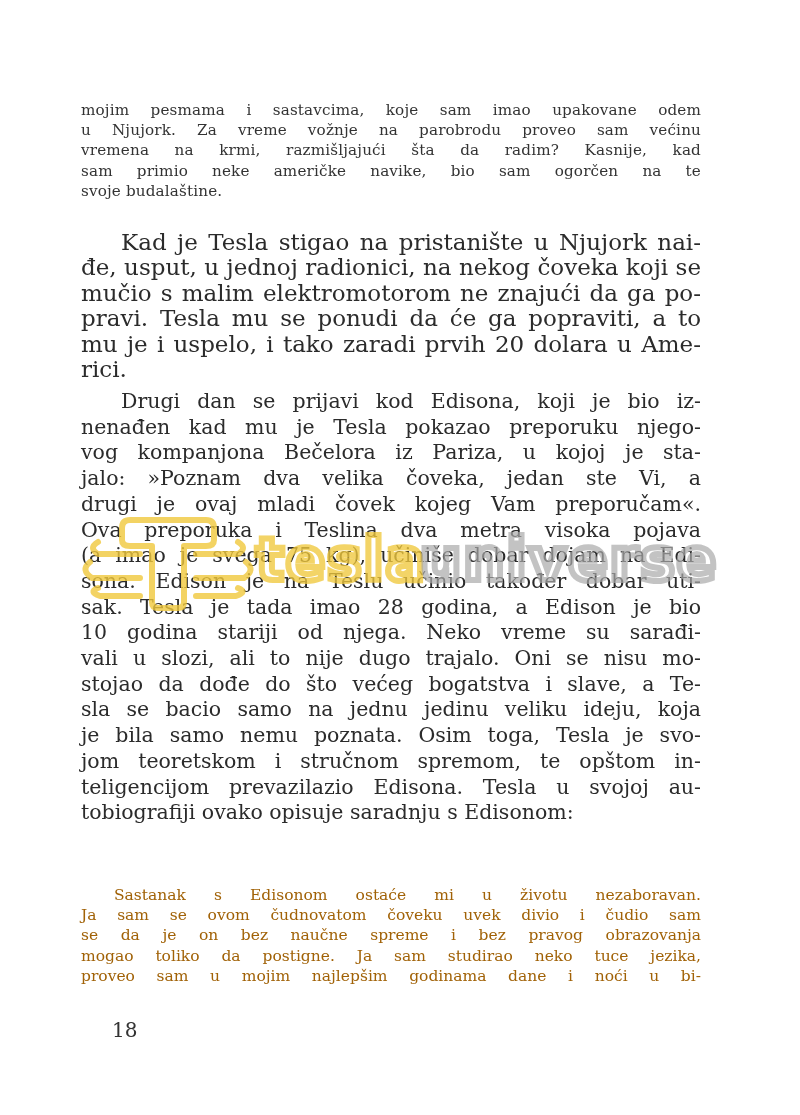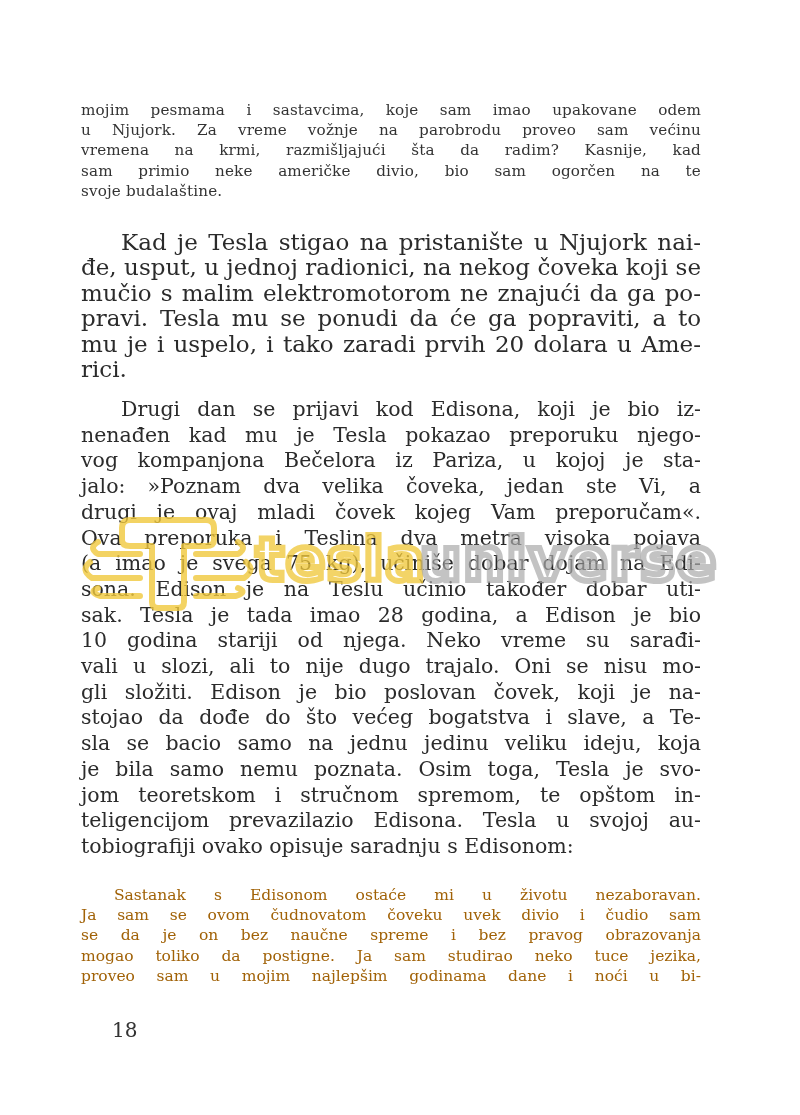--- a/index.html
+++ b/index.html
@@ -14,21 +14,21 @@
   }
   .small-block .ln { display:block; text-align:justify; text-align-last:justify; white-space:nowrap; }
   .small-block .ln.last { text-align-last:left; }
   .main-block {
     position:absolute; left:121px; top:230px; width:580px;
     font-size:23px; line-height:25.4px; color:#2b2b2b;
   }
   .main-block .ln { display:block; text-align:justify; text-align-last:justify; white-space:nowrap; margin-left:-40px; width:620px; }
   .main-block .ln.first { margin-left:0; width:580px; }
   .main-block .ln.last { text-align-last:left; }
-  .para2 { position:absolute; left:121px; top:397px; width:580px; font-size:20.5px; line-height:25.7px; color:#2b2b2b; }
+  .para2 { position:absolute; left:121px; top:389px; width:580px; font-size:20.5px; line-height:25.7px; color:#2b2b2b; }
   .para2 .ln { display:block; text-align:justify; text-align-last:justify; white-space:nowrap; margin-left:-40px; width:620px; }
   .para2 .ln.first { margin-left:0; width:580px; }
   .para2 .ln.last { text-align-last:left; }
   .quote {
     position:absolute; left:81px; top:885px; width:620px;
     font-size:15.5px; line-height:20.2px; color:#a16207;
   }
   .quote .ln { display:block; text-align:justify; text-align-last:justify; white-space:nowrap; }
   .quote .ln.first { padding-left:33px; }
   .page-num { position:absolute; left:87px; top:1018px; font-size:20px; color:#333;margin-left:25px; }
@@ -43,21 +43,21 @@
 </style>
 </head>
 <body>
 
 <div class="page">
 
   <div class="small-block">
     <span class="ln">mojim pesmama i sastavcima, koje sam imao upakovane odem</span>
     <span class="ln">u Njujork. Za vreme vožnje na parobrodu proveo sam većinu</span>
     <span class="ln">vremena na krmi, razmišljajući šta da radim? Kasnije, kad</span>
-    <span class="ln">sam primio neke američke divio, bio sam ogorčen na te</span>
+    <span class="ln">sam primio neke američke navike, bio sam ogorčen na te</span>
     <span class="ln last">svoje budalaštine.</span>
   </div>
 
   <div class="main-block">
     <span class="ln first">Kad je Tesla stigao na pristanište u Njujork nai-</span>
     <span class="ln">đe, usput, u jednoj radionici, na nekog čoveka koji se</span>
     <span class="ln">mučio s malim elektromotorom ne znajući da ga po-</span>
     <span class="ln">pravi. Tesla mu se ponudi da će ga popraviti, a to</span>
     <span class="ln">mu je i uspelo, i tako zaradi prvih 20 dolara u Ame-</span>
     <span class="ln last">rici.</span>
@@ -68,21 +68,20 @@
     <span class="ln">nenađen kad mu je Tesla pokazao preporuku njego-</span>
     <span class="ln">vog kompanjona Bečelora iz Pariza, u kojoj je sta-</span>
     <span class="ln">jalo: »Poznam dva velika čoveka, jedan ste Vi, a</span>
     <span class="ln">drugi je ovaj mladi čovek kojeg Vam preporučam«.</span>
     <span class="ln">Ova preporuka i Teslina dva metra visoka pojava</span>
     <span class="ln">(a imao je svega 75 kg), učiniše dobar dojam na Edi-</span>
     <span class="ln">sona. Edison je na Teslu učinio također dobar uti-</span>
     <span class="ln">sak. Tesla je tada imao 28 godina, a Edison je bio</span>
     <span class="ln">10 godina stariji od njega. Neko vreme su sarađi-</span>
     <span class="ln">vali u slozi, ali to nije dugo trajalo. Oni se nisu mo-</span>
-    <span class="ln">gli složiti. Edison je bio poslovan čovek, koji je na-</span>
     <span class="ln">stojao da dođe do što većeg bogatstva i slave, a Te-</span>
     <span class="ln">sla se bacio samo na jednu jedinu veliku ideju, koja</span>
     <span class="ln">je bila samo nemu poznata. Osim toga, Tesla je svo-</span>
     <span class="ln">jom teoretskom i stručnom spremom, te opštom in-</span>
     <span class="ln">teligencijom prevazilazio Edisona. Tesla u svojoj au-</span>
     <span class="ln last">tobiografiji ovako opisuje saradnju s Edisonom:</span>
   </div>
 
   <div class="quote">
     <span class="ln first">Sastanak s Edisonom ostaće mi u životu nezaboravan.</span>

